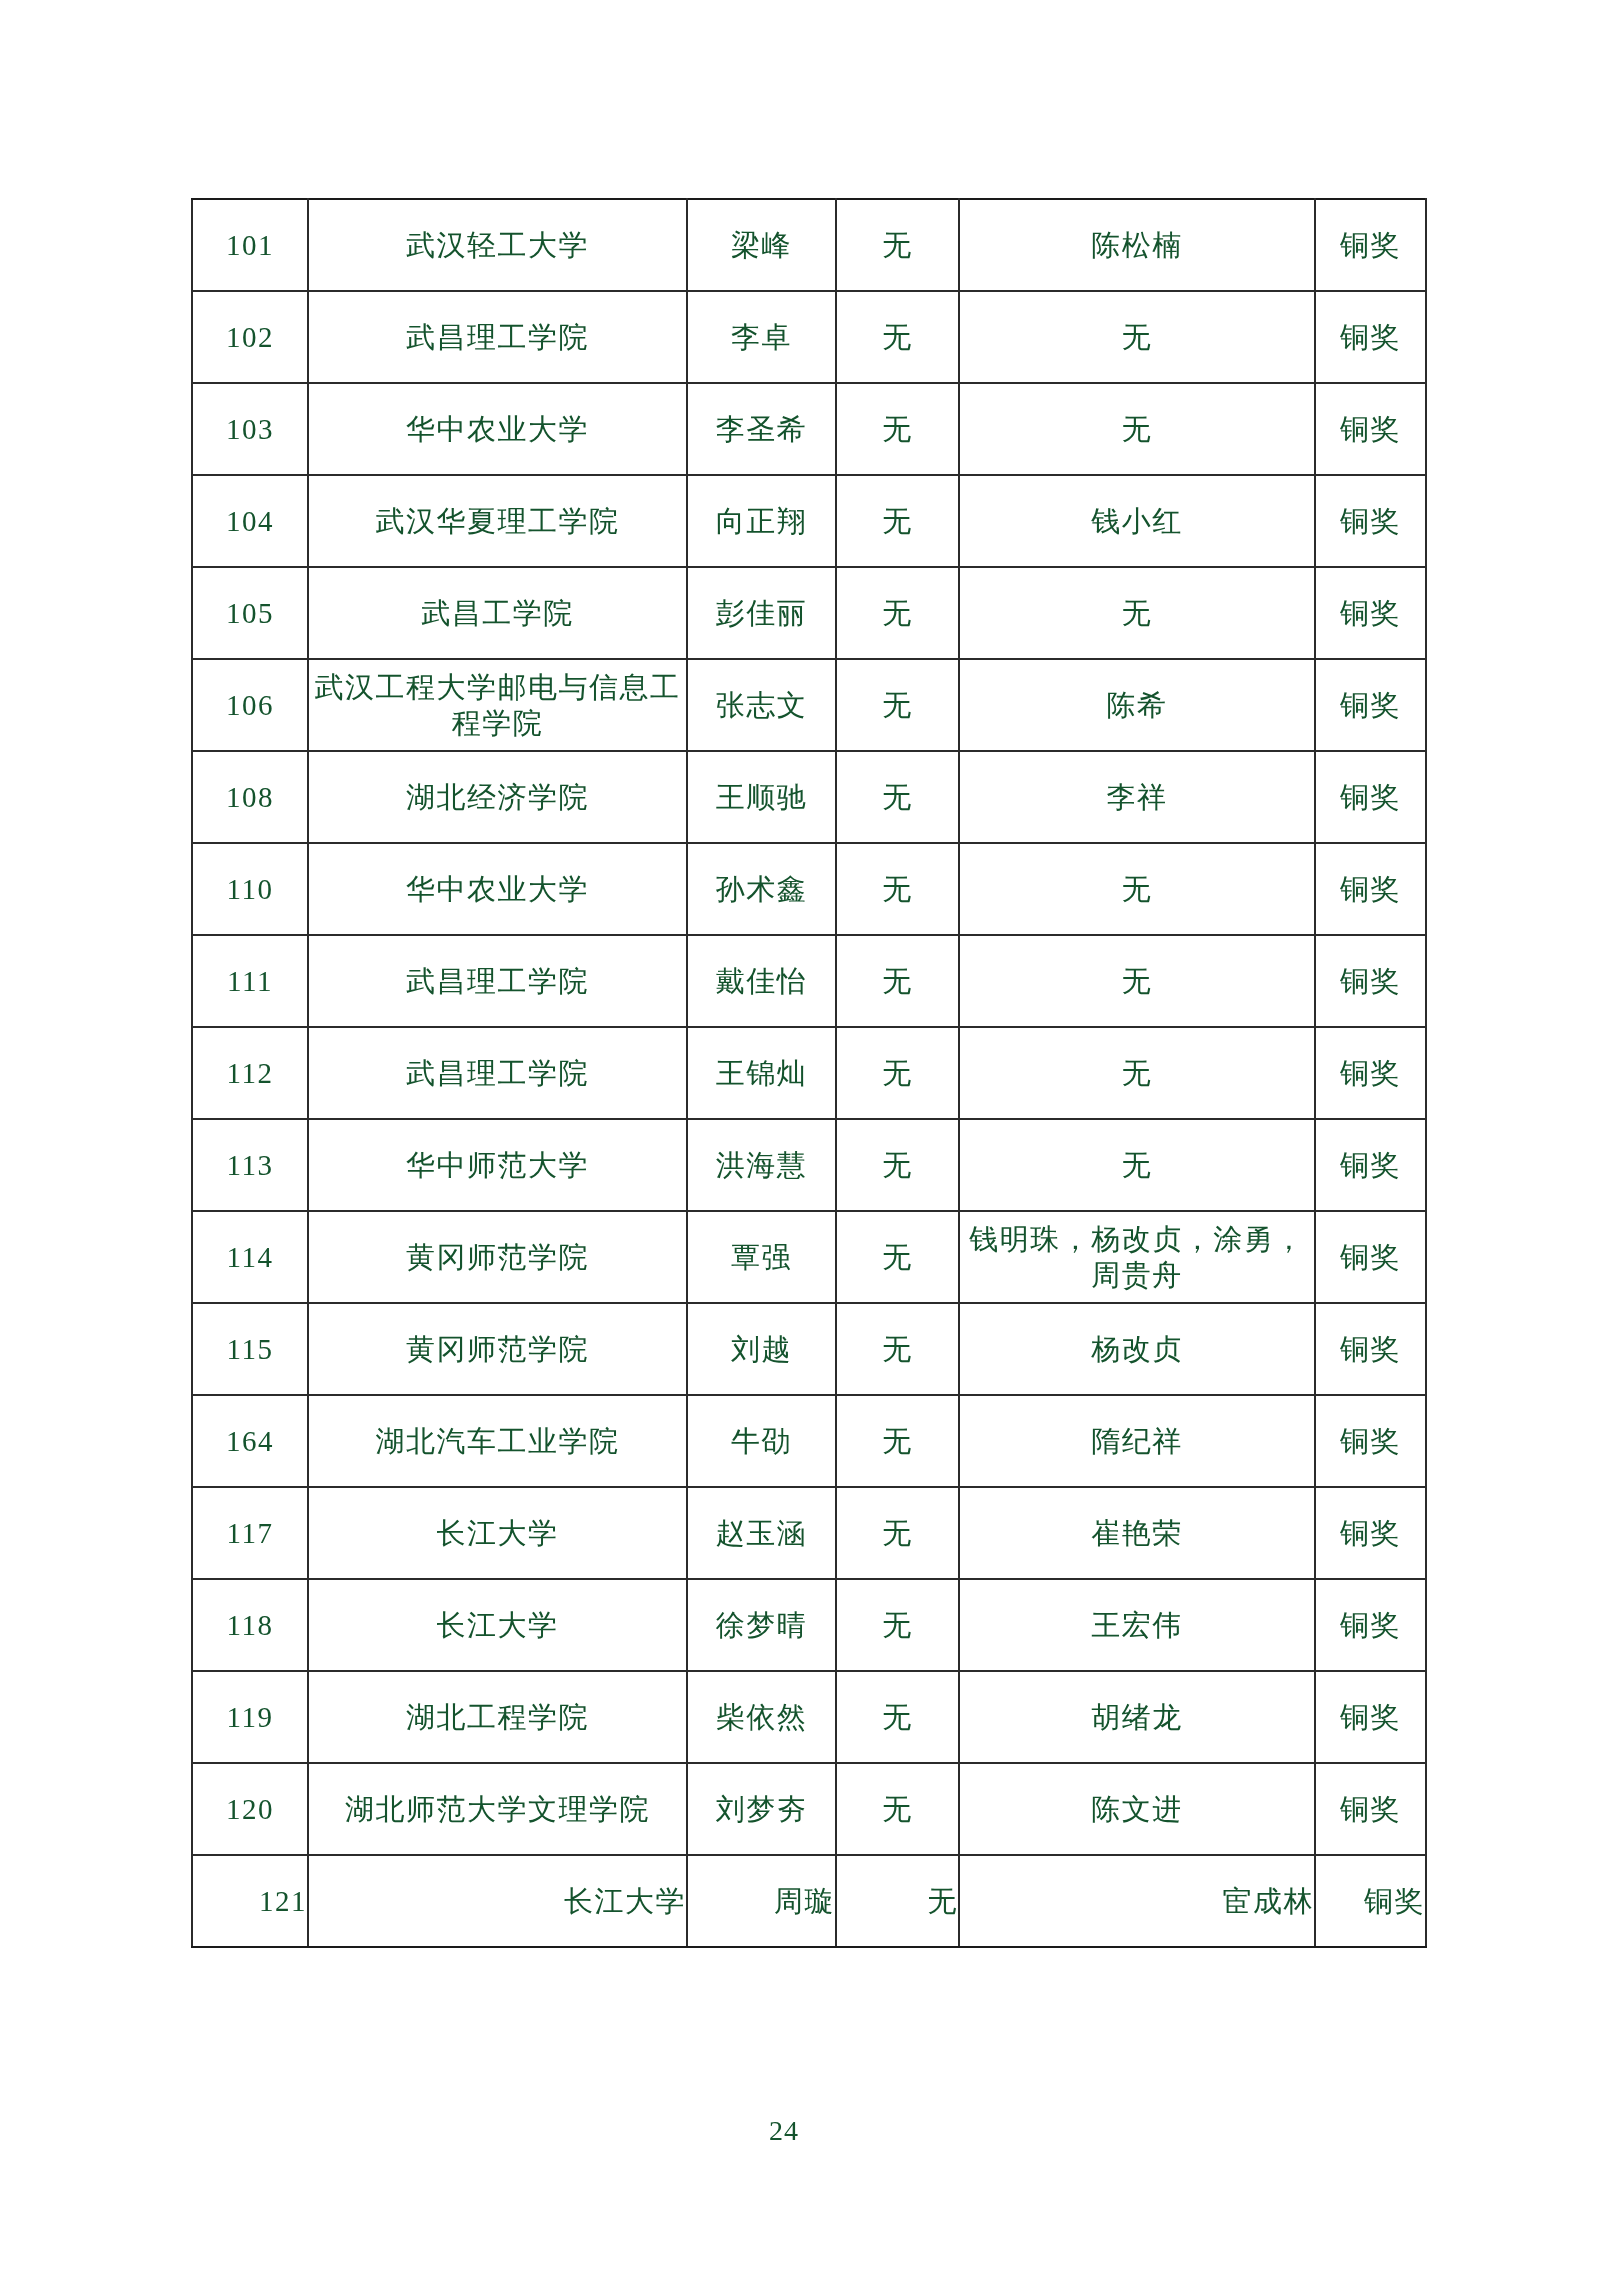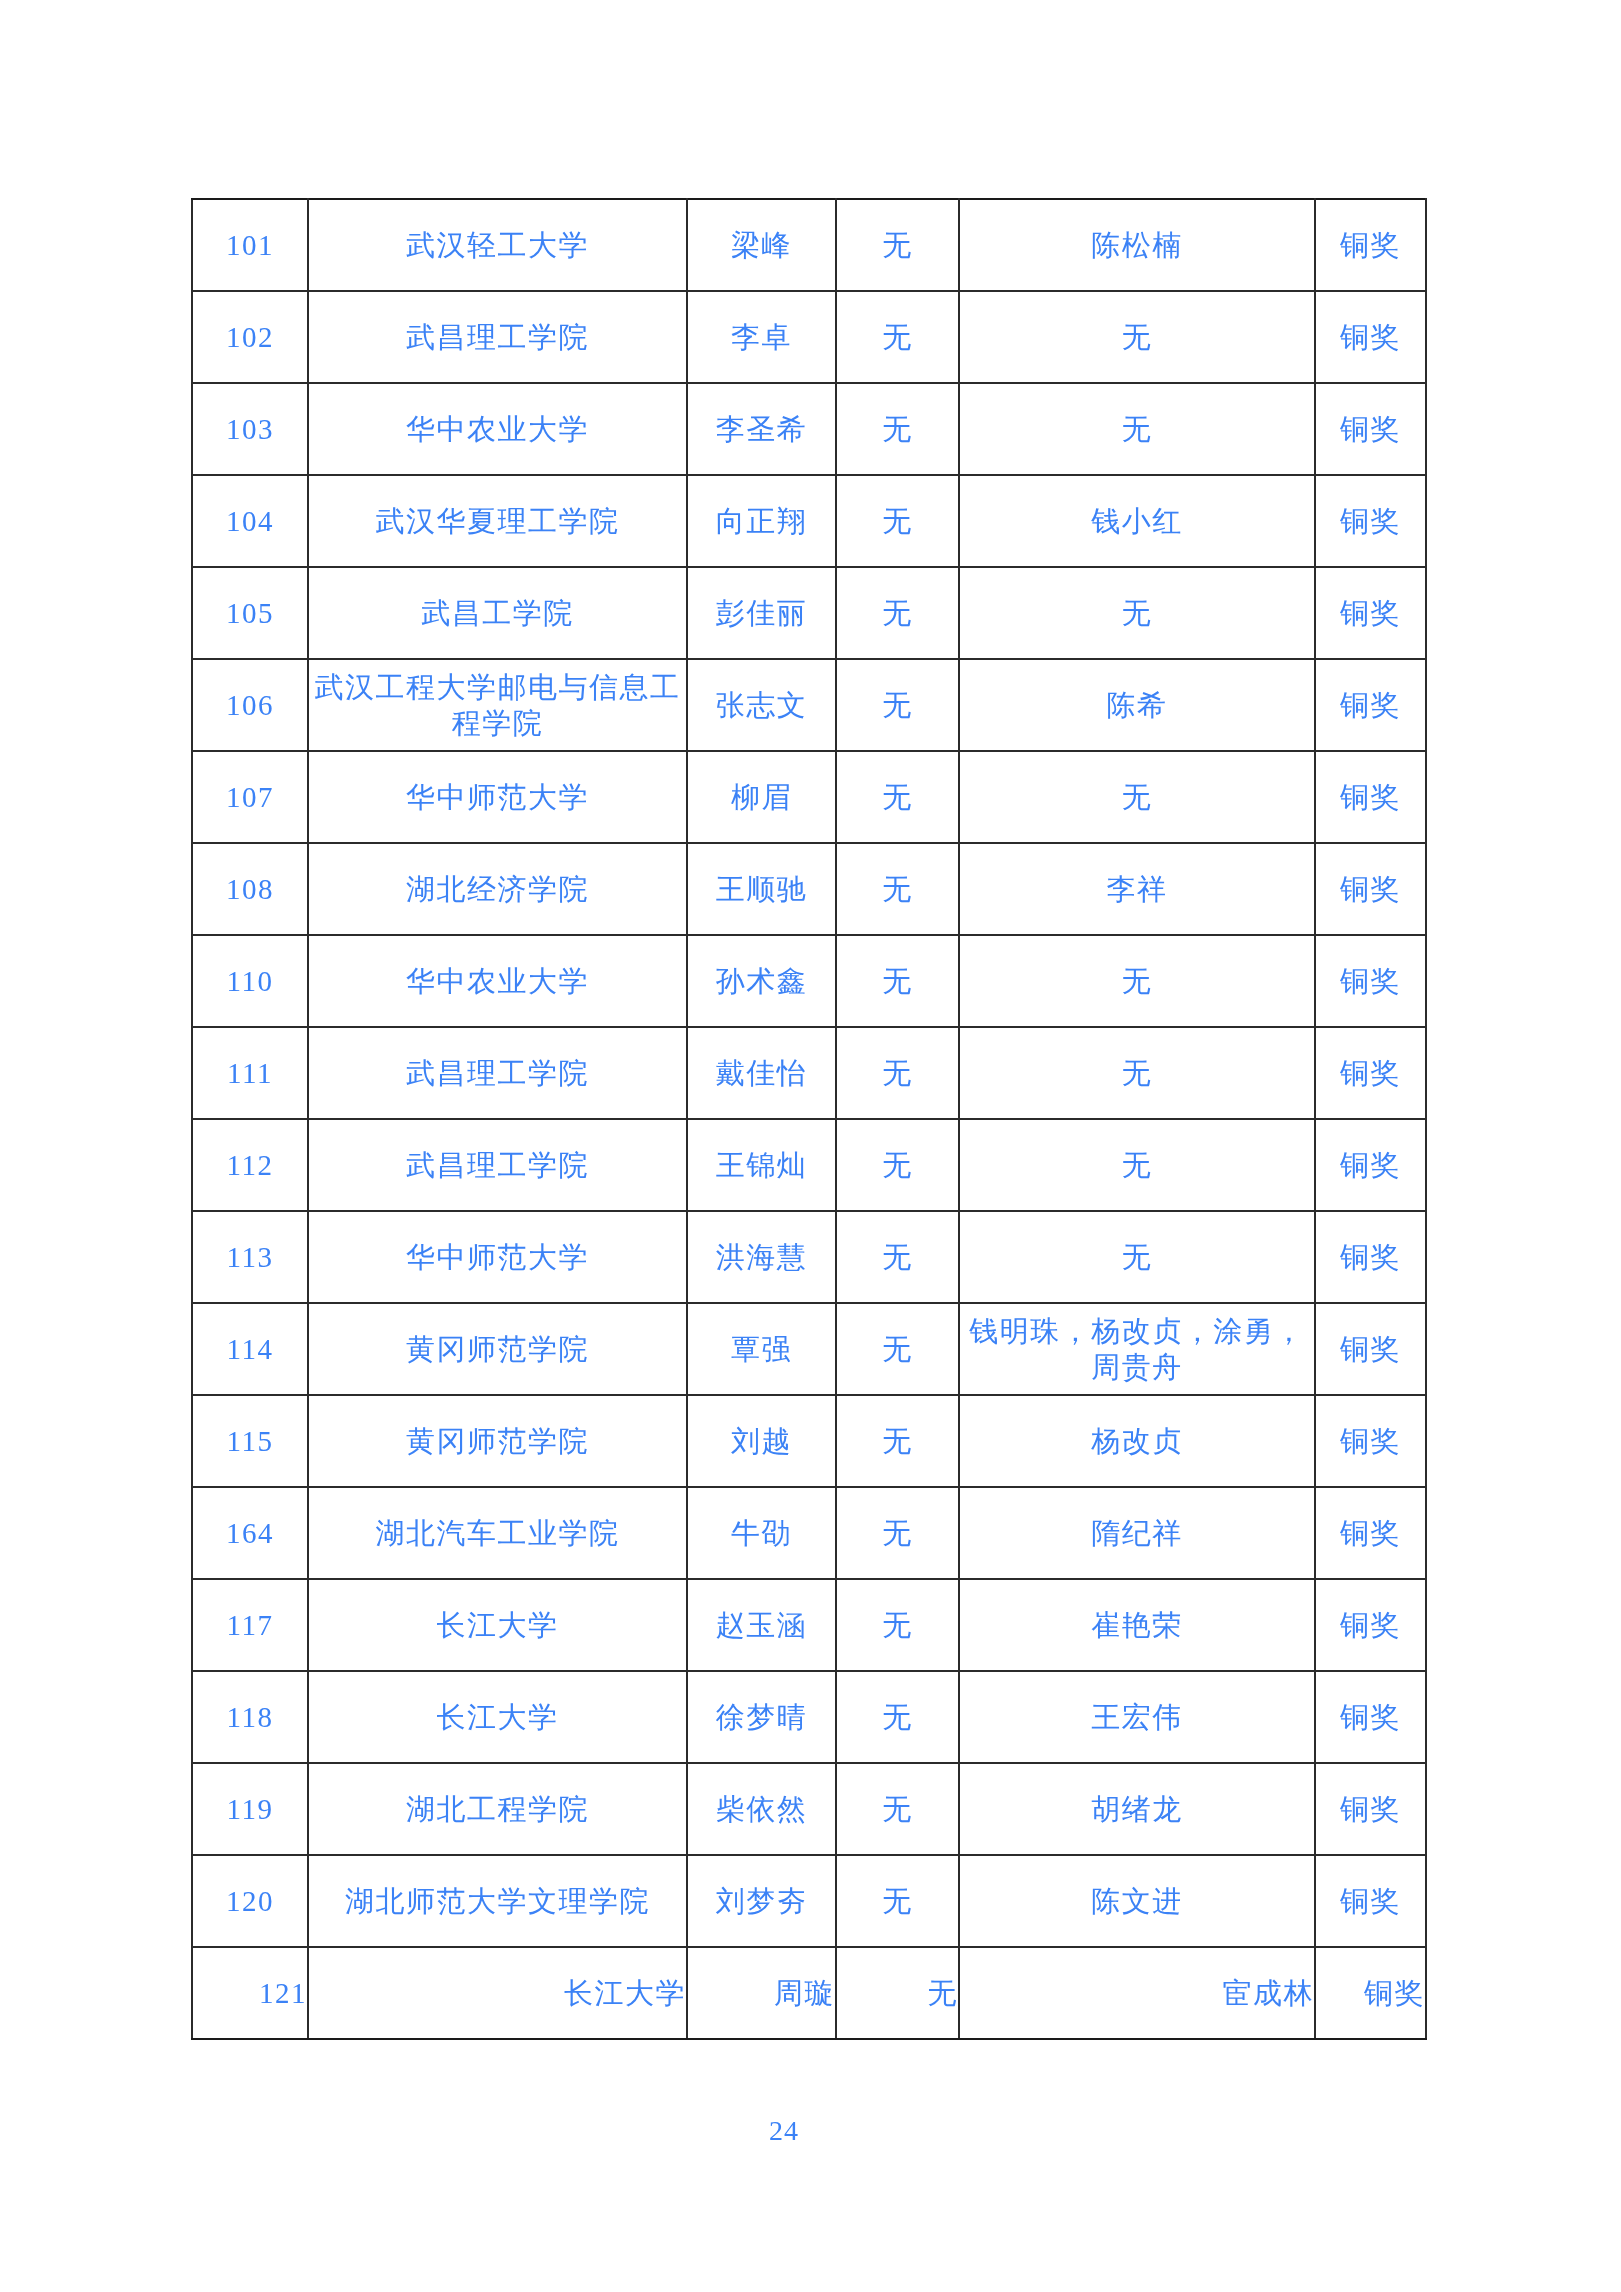--- a/index.html
+++ b/index.html
@@ -6,21 +6,21 @@
     margin: 0;
     padding: 0;
     background: #e8e8e8;
   }
   .page {
     position: relative;
     width: 1621px;
     height: 2293px;
     background: #ffffff;
     font-family: "Liberation Serif", "DejaVu Serif", serif;
-    color: #3b82f6;
+    color: #14532d;
     overflow: hidden;
   }
   table.award-table {
     position: absolute;
     left: 191px;
     top: 198px;
     width: 1233px;
     border-collapse: collapse;
     table-layout: fixed;
   }
@@ -106,28 +106,20 @@
         </tr>
         <tr>
           <td class="cell-no">106</td>
           <td class="cell-school">武汉工程大学邮电与信息工程学院</td>
           <td class="cell-name">张志文</td>
           <td class="cell-blank">无</td>
           <td class="cell-mentors">陈希</td>
           <td class="cell-award">铜奖</td>
         </tr>
         <tr>
-          <td class="cell-no">107</td>
-          <td class="cell-school">华中师范大学</td>
-          <td class="cell-name">柳眉</td>
-          <td class="cell-blank">无</td>
-          <td class="cell-mentors">无</td>
-          <td class="cell-award">铜奖</td>
-        </tr>
-        <tr>
           <td class="cell-no">108</td>
           <td class="cell-school">湖北经济学院</td>
           <td class="cell-name">王顺驰</td>
           <td class="cell-blank">无</td>
           <td class="cell-mentors">李祥</td>
           <td class="cell-award">铜奖</td>
         </tr>
         <tr>
           <td class="cell-no">110</td>
           <td class="cell-school">华中农业大学</td>

